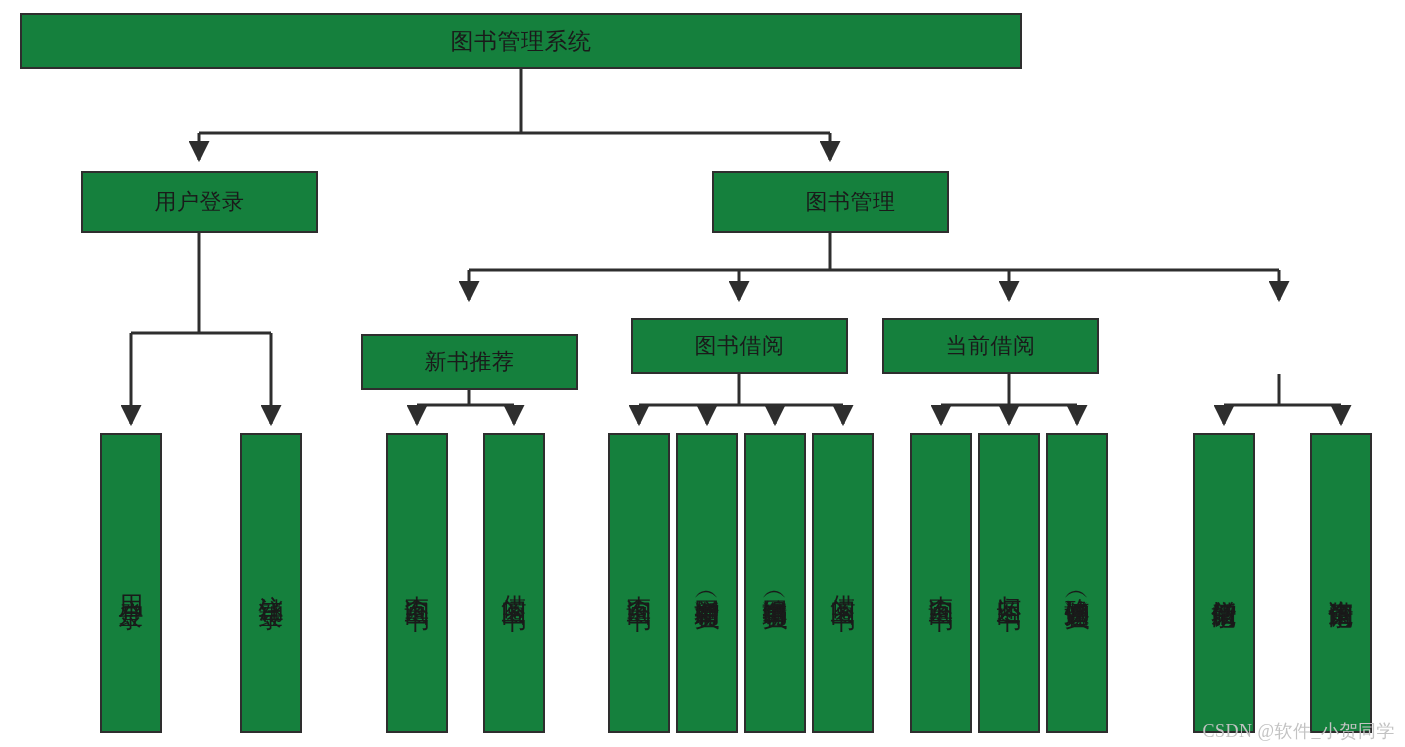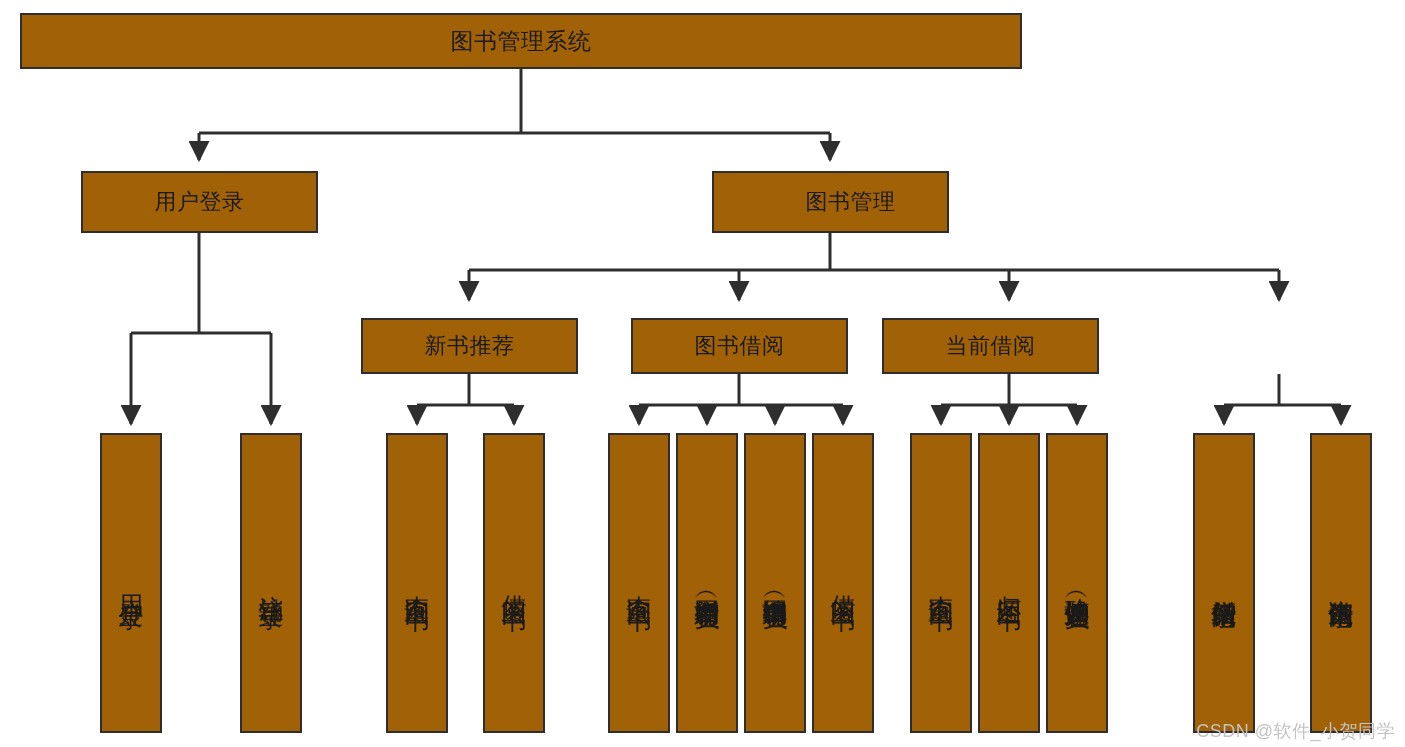--- a/index.html
+++ b/index.html
@@ -22,21 +22,21 @@
     left: 0;
     top: 0;
     width: 1405px;
     height: 747px;
     pointer-events: none;
   }
   .node {
     position: absolute;
     box-sizing: border-box;
     border: 2.5px solid #2e2e2e;
-    background: #a16207;
+    background: #15803d;
     display: flex;
     align-items: center;
     justify-content: center;
     color: #1a1a1a;
   }
   .node .label {
     display: block;
     text-align: center;
     line-height: 1.05;
     letter-spacing: 0.5px;
@@ -62,21 +62,21 @@
   .node.vert.tight .label {
     letter-spacing: 1px;
     font-size: 25px;
   }
   #watermark {
     position: absolute;
     right: 10px;
     bottom: 4px;
     font-size: 18px;
     color: #c3c3c3;
-    font-family: Liberation Sans, sans-serif;
+    font-family: Liberation Serif, serif;
     white-space: nowrap;
     letter-spacing: 0.5px;
     margin-left: 48px;
   }
 </style>
 </head>
 <body>
 
 <div id="canvas">
 
@@ -135,21 +135,21 @@
     <span class="label">图书管理系统</span>
   </div>
 
   <div class="node horiz" style="left:81px; top:171px; width:237px; height:62px;">
     <span class="label">用户登录</span>
   </div>
   <div class="node horiz" style="left:712px; top:171px; width:237px; height:62px;padding-left:40px;">
     <span class="label">图书管理</span>
   </div>
 
-  <div class="node horiz" style="left:361px; top:318px; width:217px; height:56px;">
+  <div class="node horiz" style="left:361px; top:334px; width:217px; height:56px;">
     <span class="label">新书推荐</span>
   </div>
   <div class="node horiz" style="left:631px; top:318px; width:217px; height:56px;align-items:center;">
     <span class="label">图书借阅</span>
   </div>
   <div class="node horiz" style="left:882px; top:318px; width:217px; height:56px;">
     <span class="label">当前借阅</span>
   </div>
 
   <div class="node vert" style="left:100px; top:433px; width:62px; height:300px;">

